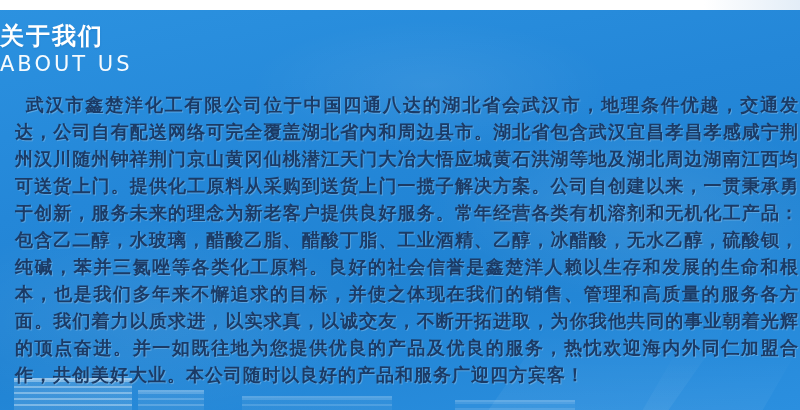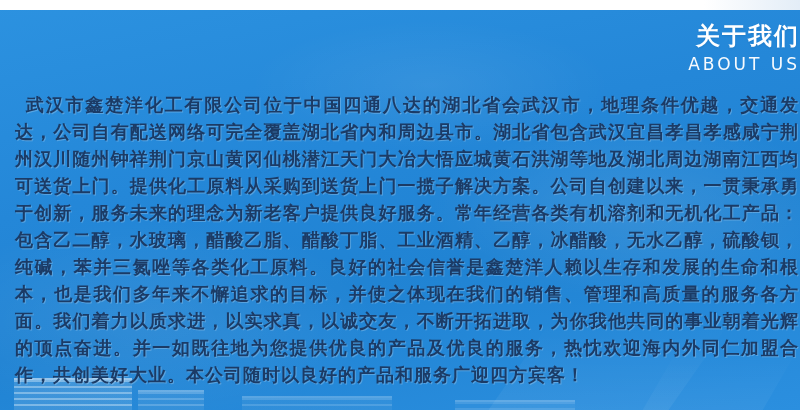--- a/index.html
+++ b/index.html
@@ -50,35 +50,35 @@
     pointer-events: none;
     background: linear-gradient(180deg, rgba(255,255,255,0.0), rgba(255,255,255,0.12));
   }
   .streak.s1 { left: 520px; bottom: 0; width: 180px; height: 90px; transform: skewX(-35deg); opacity: 0.5; }
   .streak.s2 { left: 660px; bottom: 0; width: 120px; height: 60px; transform: skewX(-30deg); opacity: 0.4; }
 
   .section-header {
     position: absolute;
     top: 22px; left: 0;
     width: 100%;
-    text-align: right;
+    text-align: left;
     z-index: 6;
   }
   .section-title {
     color: #ffffff;
     font-size: 24px;
     font-weight: bold;
     letter-spacing: 2px;
     line-height: 28px;
     text-shadow: 0 1px 2px rgba(0,60,120,0.15);
   }
   .section-subtitle {
     margin-top: 4px;
     color: rgba(255,255,255,0.96);
-    font-size: 17px;
+    font-size: 21px;
     font-weight: normal;
     letter-spacing: 3px;
     line-height: 20px;
   }
   .about-paragraph {
     position: absolute;
     top: 91px;
     left: 8px;
     width: 784px;
     z-index: 6;

